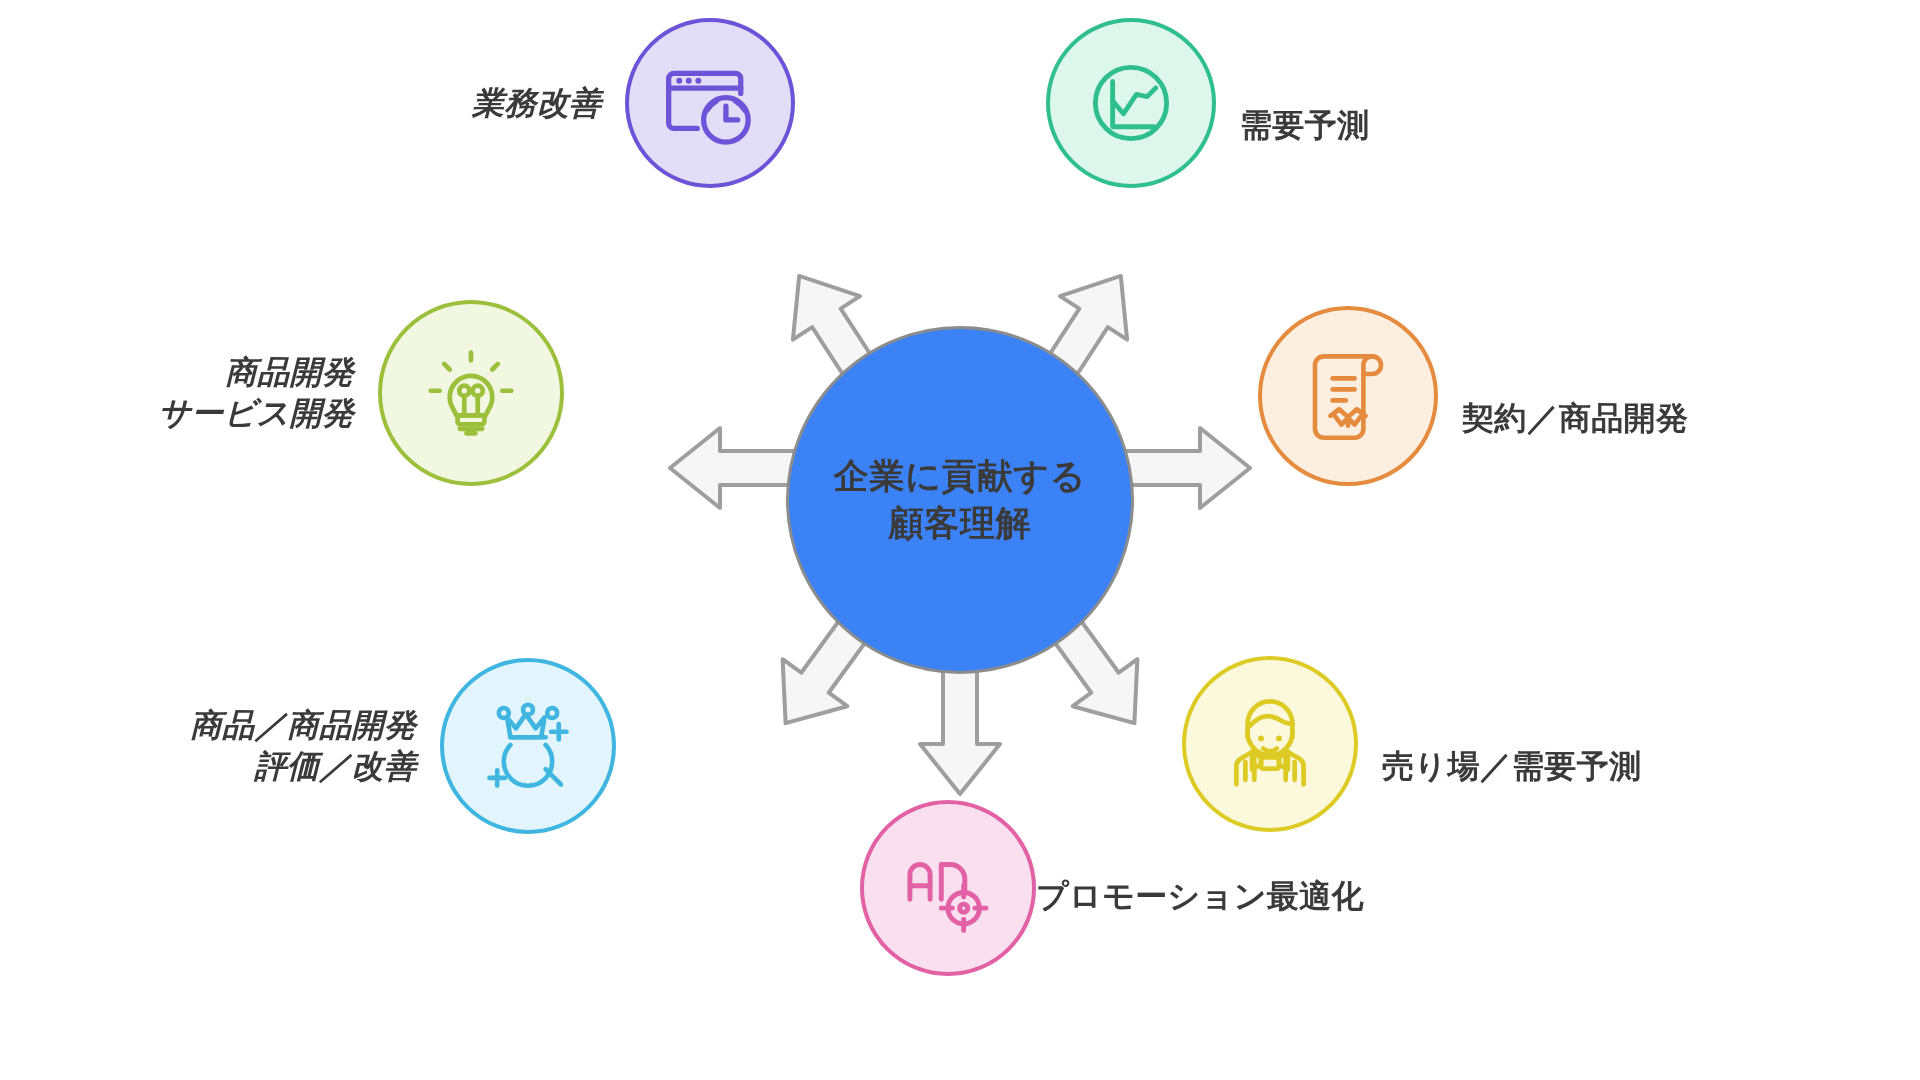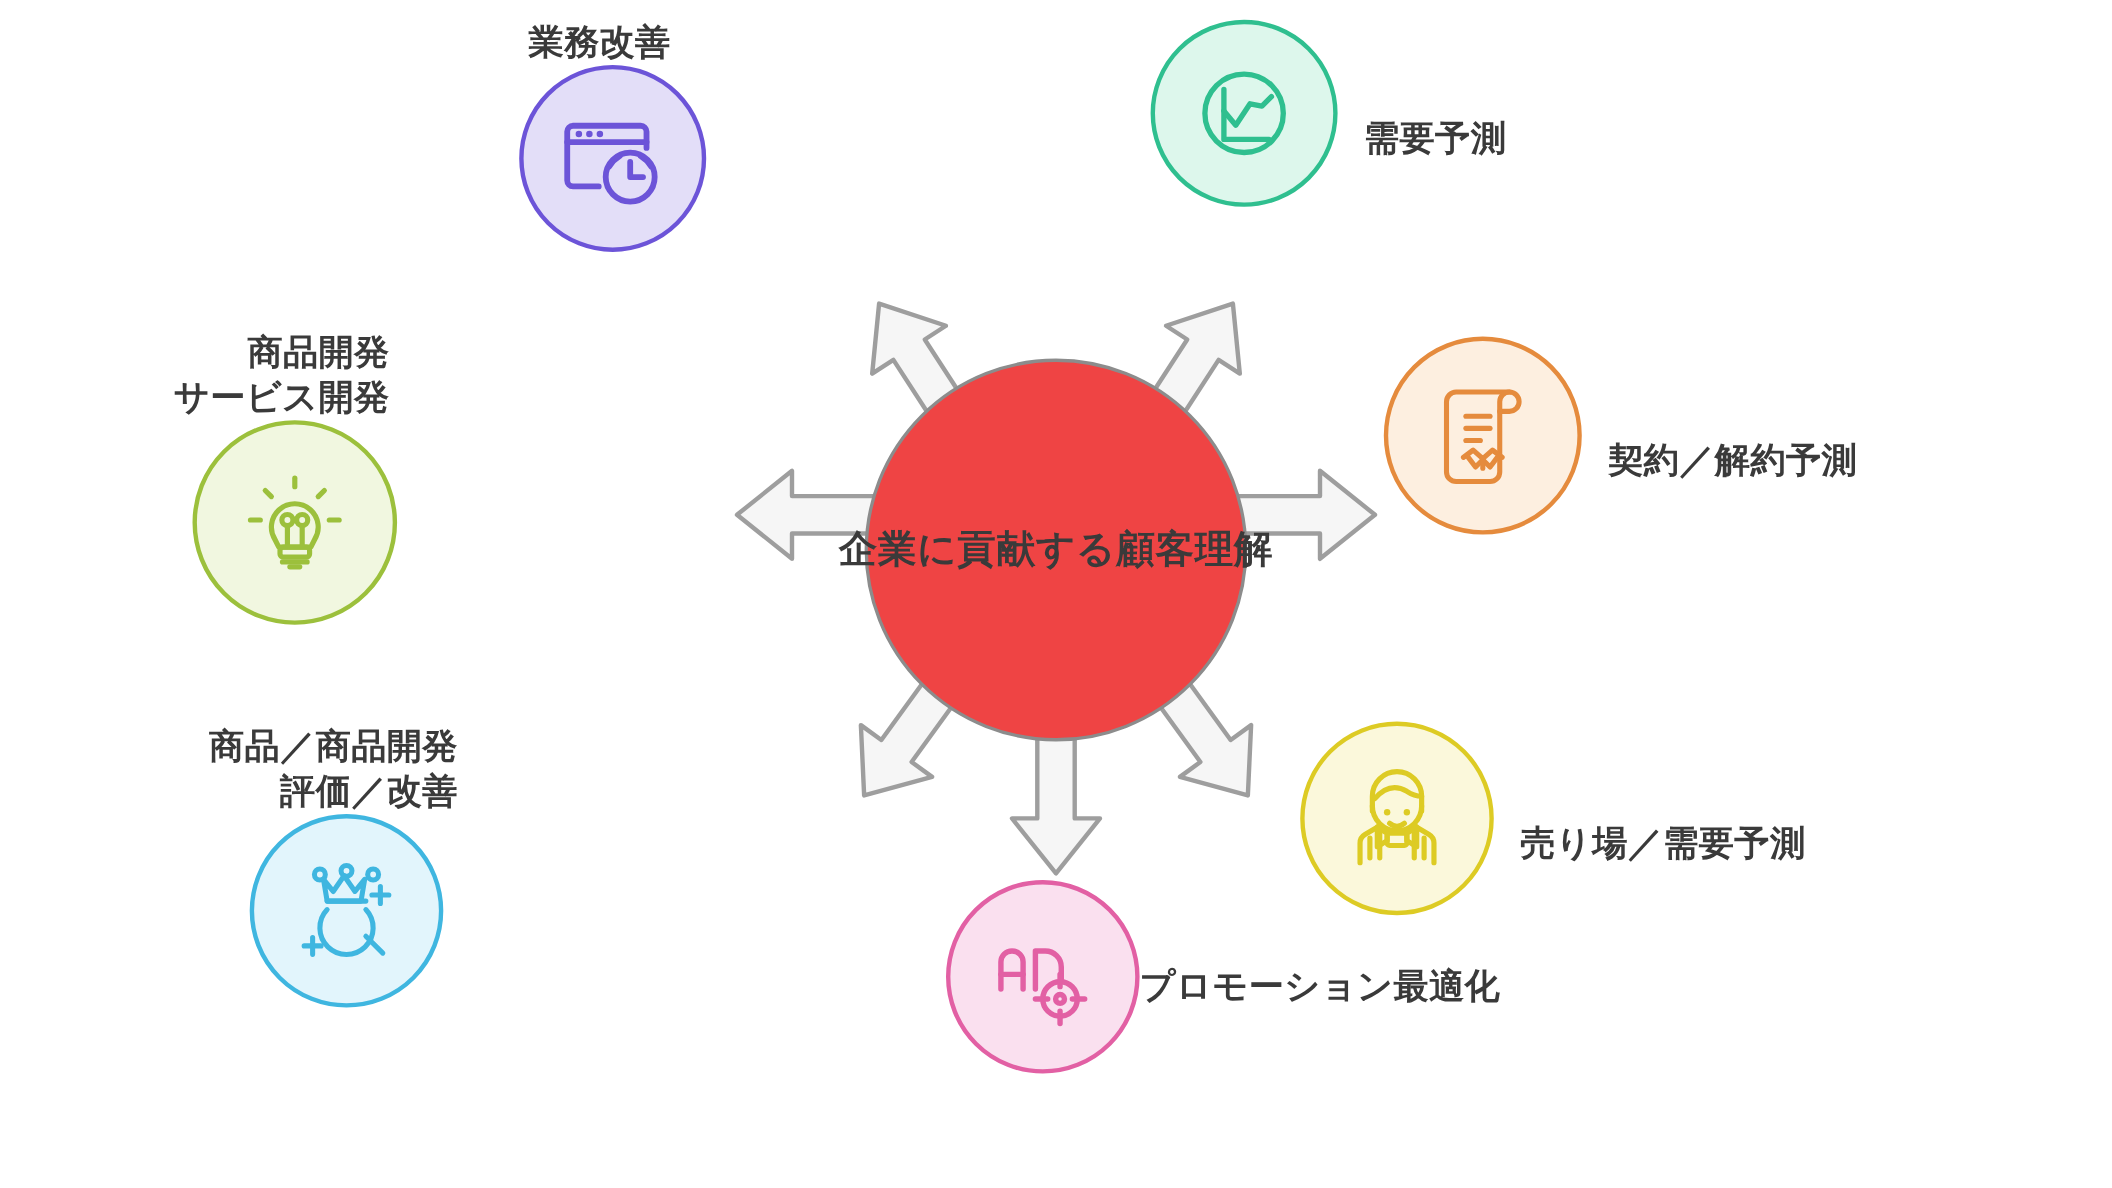--- a/index.html
+++ b/index.html
@@ -21,25 +21,25 @@
   }
 
   
   .hub {
     position: absolute;
     left: 786px;
     top: 326px;
     width: 348px;
     height: 348px;
     border-radius: 50%;
-    background: #ef4444;
+    background: #3b82f6;
     border: 3px solid #8c8c8c;
     box-sizing: border-box;
     display: flex;
-    flex-direction: row;
+    flex-direction: column;
     align-items: center;
     justify-content: center;
     z-index: 5;
   }
   .hub-line {
     font-size: 35px;
     font-weight: 700;
     color: #3a3a3a;
     line-height: 1.34;
     letter-spacing: 0.02em;
@@ -57,21 +57,21 @@
     pointer-events: none;
   }
 
   
   .node {
     position: absolute;
     display: flex;
     align-items: center;
     z-index: 6;
   }
-  .node.left  { flex-direction: column; }
+  .node.left  { flex-direction: row; font-style: italic; }
   .node.right { flex-direction: row; }
   .node.stack { flex-direction: row; }
 
   .badge {
     border-radius: 50%;
     box-sizing: border-box;
     display: flex;
     align-items: center;
     justify-content: center;
     flex: 0 0 auto;
@@ -221,21 +221,21 @@
           <path d="M36,34 h20"></path>
           <path d="M36,44 h20"></path>
           <path d="M36,54 h12"></path>
           <path d="M34,68 l8,-6 l8,7 l8,-7 l8,6"></path>
           <path d="M38,68 l6,8 l6,-6 l6,6 l6,-8"></path>
           <path d="M50,69 v8"></path>
         </g>
       </svg>
     </div>
     <div class="label ta-left lbl-right">
-      <div>契約／解約予測</div>
+      <div>契約／商品開発</div>
     </div>
   </div>
 
   <div class="node left" id="node-hyouka">
     <div class="label ta-right lbl-left">
       <div>商品／商品開発</div>
       <div>評価／改善</div>
     </div>
     <div class="badge" style="width:176px;height:176px;background:#e2f5fc;border:4px solid #3fb6e0;">
       <svg width="110" height="110" viewBox="0 0 100 100">

